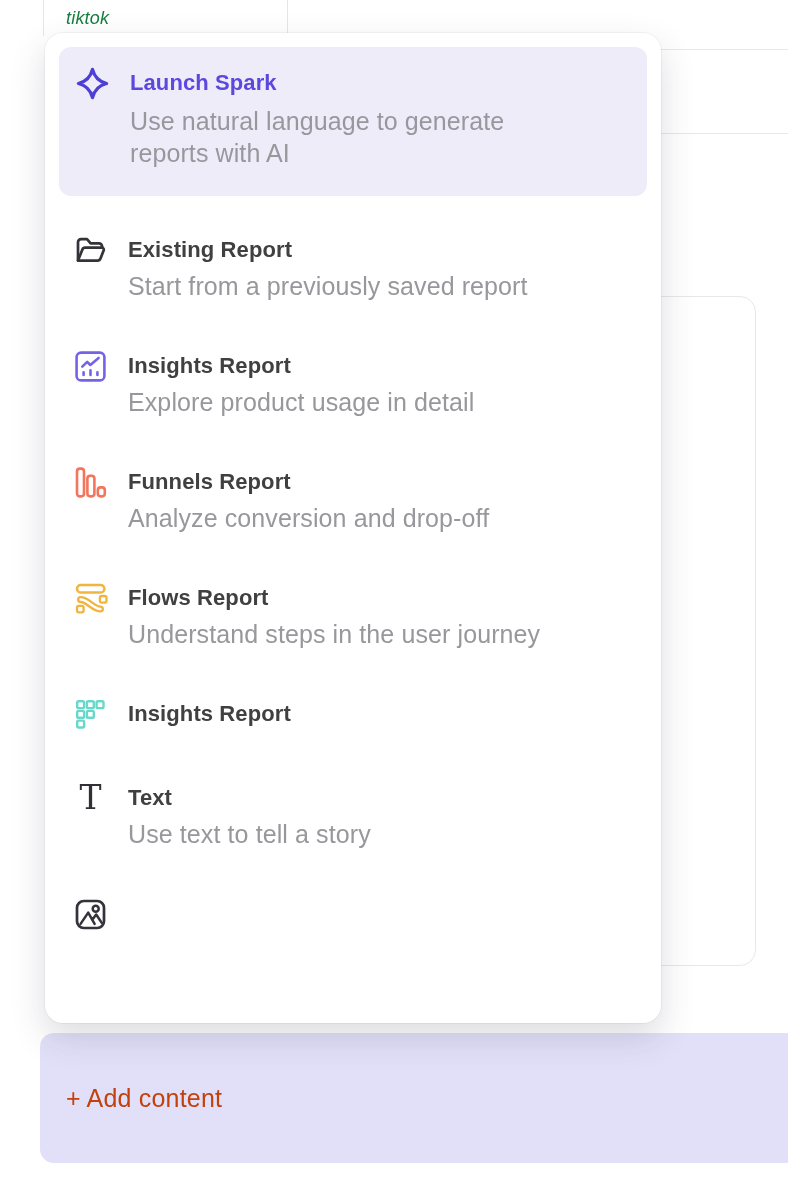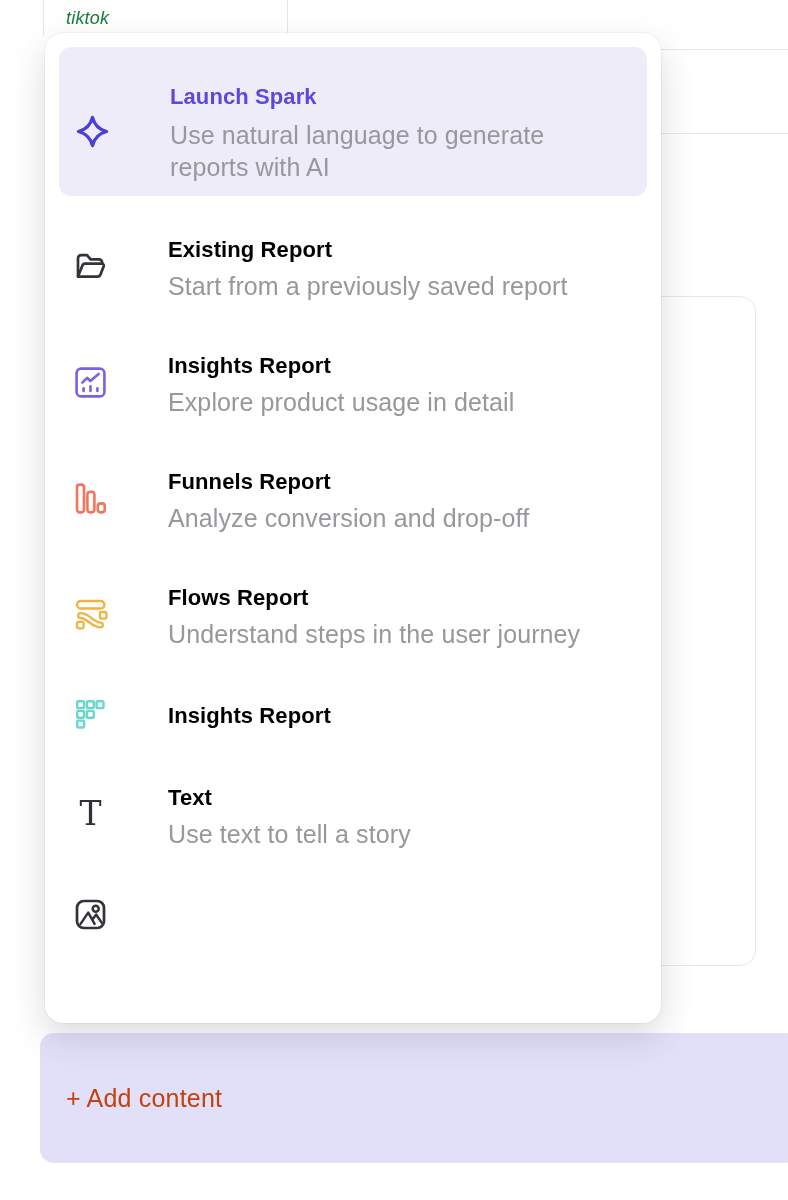--- a/index.html
+++ b/index.html
@@ -36,37 +36,36 @@
   .add-bar .label { font-size:25px; color:#c2410c; letter-spacing:.2px; }
 
   
   .panel {
     position:absolute; left:45px; top:33px; width:616px; height:990px;
     background:#ffffff; border-radius:18px;
     box-shadow:0 0 0 1px rgba(0,0,0,.04), 0 14px 34px rgba(60,60,90,.18);
     z-index:5;
   }
   .item {
-    display:flex; align-items:center;
+    display:flex; align-items:flex-start;
     padding:26px 20px 26px 28px;
     cursor:pointer;
-    gap:40px;
   }
   .item.highlight {
     margin:14px; height:149px;
     background:#efecfa; border-radius:12px;
     padding:22px 20px 0 16px;
   }
   .icon { width:35px; height:35px; flex:0 0 35px; margin-right:20px; margin-top:-3px; position:relative; }
   .icon svg { display:block; }
   .icon.text-glyph {
     font-family:"DejaVu Serif", serif;
     font-size:33px; line-height:34px; color:#303036; text-align:center;
   }
-  .title { font-size:22px; font-weight:600; color:#000000; line-height:28px; letter-spacing:.1px; }
+  .title { font-size:22px; font-weight:600; color:#404040; line-height:28px; letter-spacing:.1px; }
   .title.accent { color:#5a48df; }
   .sub { font-size:25px; color:#97979c; line-height:28px; margin-top:8px; letter-spacing:.1px; }
   .item.highlight .sub { line-height:32px; max-width:425px; }
 
   
   .st-spark   { stroke:#4c3fd5; }
   .st-dark    { stroke:#33333a; }
   .st-purple  { stroke:#7463e8; }
   .st-coral   { stroke:#f4745c; }
   .st-amber   { stroke:#f1b43f; }

